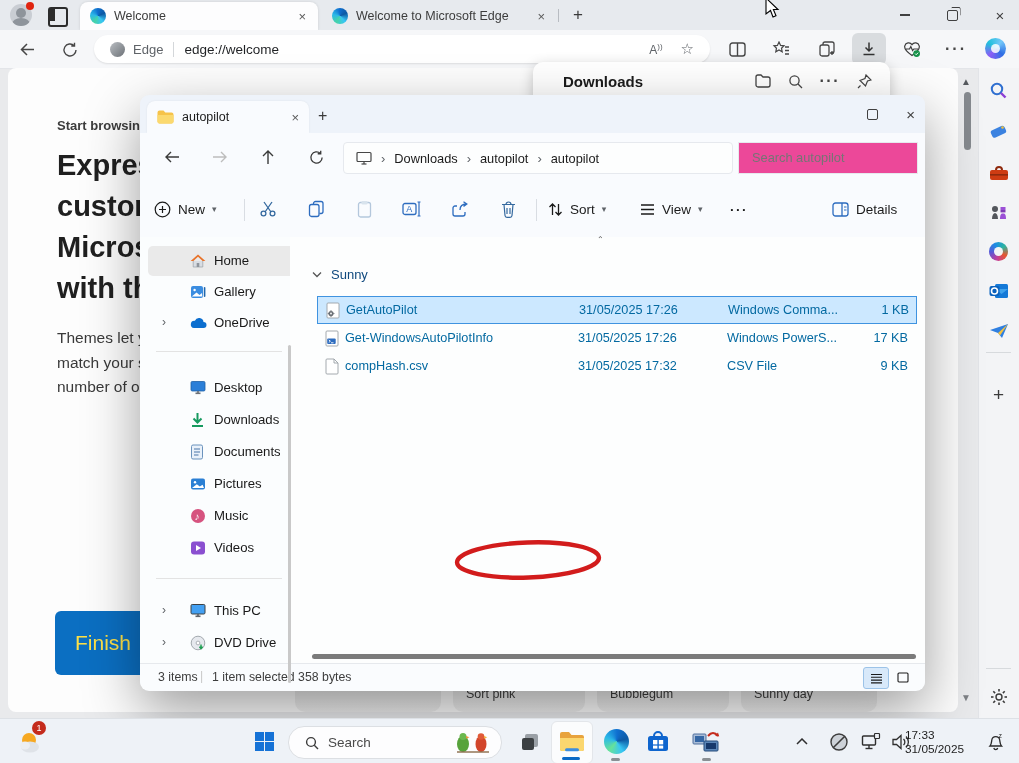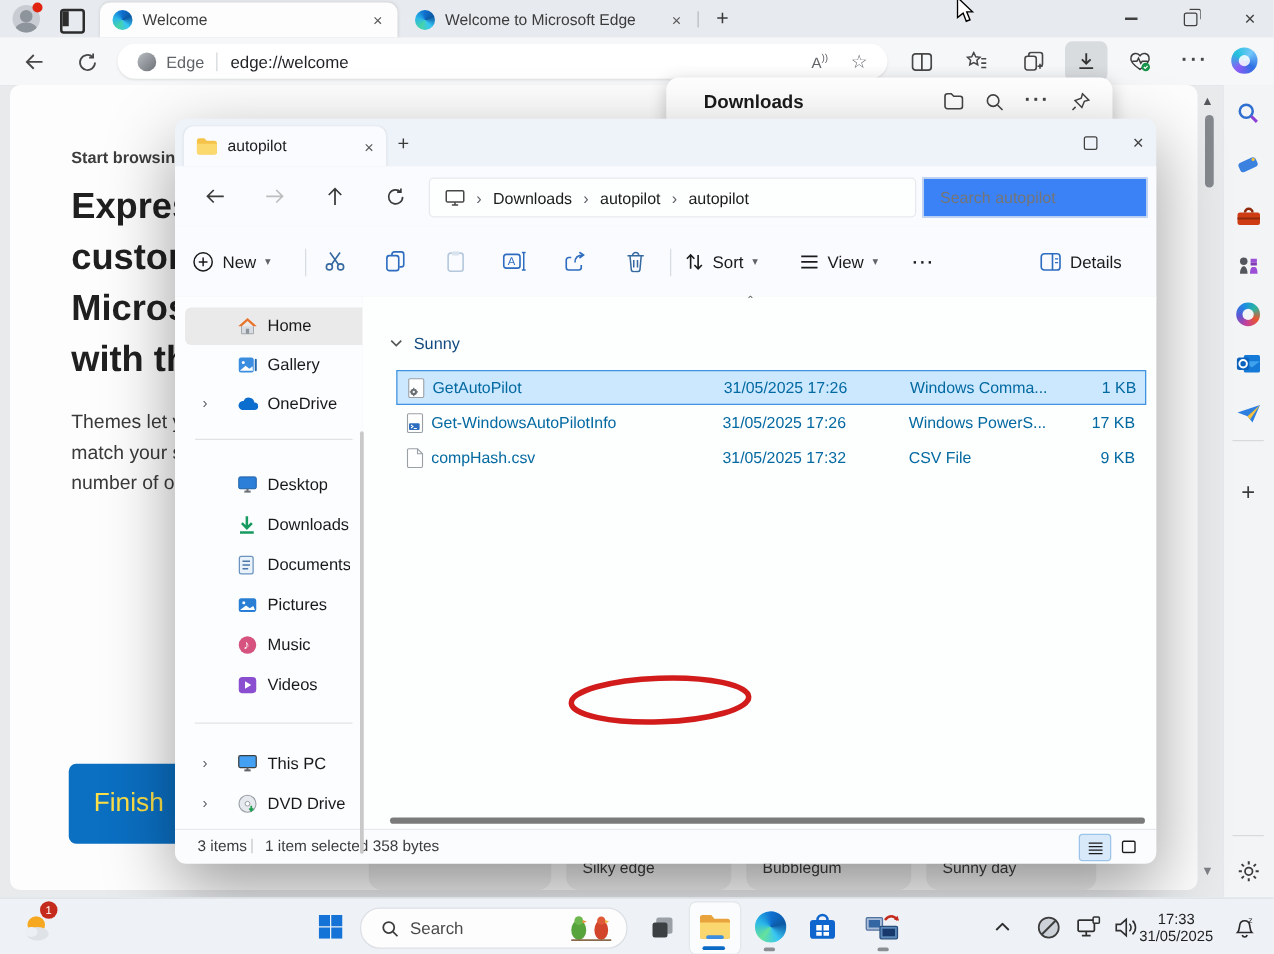--- a/index.html
+++ b/index.html
@@ -67,21 +67,21 @@
   
   .explorer{left:140px;top:95px;width:785px;height:595px;background:#eef3fa;border-radius:9px;box-shadow:0 20px 55px rgba(0,0,0,.38);z-index:10}
   .xtab{position:absolute;left:7px;top:6px;width:162px;height:32px;background:#f9fbfe;border-radius:8px 8px 0 0;display:flex;align-items:center;box-shadow:0 0 2px rgba(0,0,0,.08)}
   .xtab .xtitle{font-size:12.5px;color:#1b1b1b;margin-left:8px;flex:1}
   .xnewtab{position:absolute;left:178px;top:12px;font-size:16px;color:#3a3a3a}
   .xwbtns{position:absolute;right:10px;top:4px;display:flex;gap:28px;align-items:center;height:30px;color:#404040}
   .addrrow{position:absolute;left:0;top:38px;width:785px;height:48px;background:#f9fbfe}
   .xnav{position:absolute;top:10px;width:28px;height:28px;display:flex;align-items:center;justify-content:center;color:#3a3a3a;font-size:15px}
   .crumbbar{position:absolute;left:203px;top:9px;width:388px;height:30px;background:#fdfefe;border:1px solid #e6e9ee;border-radius:4px;display:flex;align-items:center;font-size:12.8px;color:#1b1b1b}
   .crumbsep{color:#5f6368;margin:0 9px;font-size:13px}
-  .xsearch{position:absolute;left:598px;top:9px;width:178px;height:30px;background:#3b82f6;border:1px solid #e6e9ee;border-radius:0}
+  .xsearch{position:absolute;left:598px;top:9px;width:178px;height:30px;background:#ec4899;border:1px solid #e6e9ee;border-radius:0}
   .xsearch input{border:0;outline:0;background:transparent;width:160px;margin:6px 0 0 11px;font-size:12.8px;color:#1b1b1b;font-family:inherit}
   .cmdbar{position:absolute;left:0;top:86px;width:785px;height:56px;background:#f9fbfe;border-bottom:1px solid #e1e6ec}
   .cmditem{position:absolute;top:12px;height:32px;display:flex;align-items:center;gap:7px;color:#1b1b1b;font-size:13.5px}
   .cmdiconbtn{position:absolute;top:12px;width:34px;height:32px;display:flex;align-items:center;justify-content:center}
   .cmddiv{position:absolute;top:18px;width:1px;height:22px;background:#d9dde3}
   .chev{font-size:9px;color:#5f6368}
   .body-sidebar{position:absolute;left:0;top:142px;width:150px;height:426px;background:#fbfdfe}
   .filepane{position:absolute;left:150px;top:142px;width:635px;height:426px;background:#fdfefe}
   .navitem{position:absolute;left:8px;width:160px;height:30px;border-radius:5px;font-size:13.2px;color:#191919}
   .navitem .nlabel{position:absolute;left:66px;top:7px;white-space:nowrap;max-width:66px;overflow:hidden}
@@ -104,21 +104,21 @@
   .viewbtn.on{background:#d8e9fa;border:1px solid #9cc3e8}
 
   
   .annot{left:312px;top:443px;z-index:12}
 
   
   .taskbar{left:0;top:718px;width:1019px;height:45px;background:#eef2f7;border-top:1px solid #dde1e6;z-index:20}
   .tbitem{position:absolute;top:0;height:45px;display:flex;align-items:center;justify-content:center}
   .runner{position:absolute;bottom:3px;height:3px;border-radius:2px}
   .searchpill{position:absolute;left:288px;top:7px;width:212px;height:31px;background:#fdfdfe;border:1px solid #dcdfe3;border-radius:16px;display:flex;align-items:center}
-  .traytxt{font-size:11.8px;color:#1f1f1f;text-align:center;line-height:14px}
+  .traytxt{font-size:11.8px;color:#1f1f1f;text-align:left;line-height:14px}
   .explorerbtn{position:absolute;left:551px;top:2px;width:40px;height:41px;background:#fbfcfd;border:1px solid #e3e6ea;border-radius:6px}
 
   .cursor{left:765px;top:-2px;z-index:30}
 </style>
 </head>
 <body>
 
 <div class="screen">
 
   <div class="abs tabstrip"></div>
@@ -213,21 +213,21 @@
 customize
 Microsoft Edge
 with themes</div>
   <div class="abs bodytext">Themes let you
 match your style
 number of option</div>
   <div class="abs finishbtn">Finish</div>
 
   <div class="abs themecard" style="left:295px;width:146px"></div>
   <div class="abs themecard" style="left:453px;width:132px">
-    <span class="themelabel">Silky edge</span>
+    <span class="themelabel">Sort pink</span>
   </div>
   <div class="abs themecard" style="left:597px;width:132px">
     <span class="themelabel">Bubblegum</span>
   </div>
   <div class="abs themecard" style="left:741px;width:136px">
     <span class="themelabel">Sunny day</span>
   </div>
 
   <div class="abs pgscroll-up">▲</div>
   <div class="abs pgscroll-thumb"></div>

